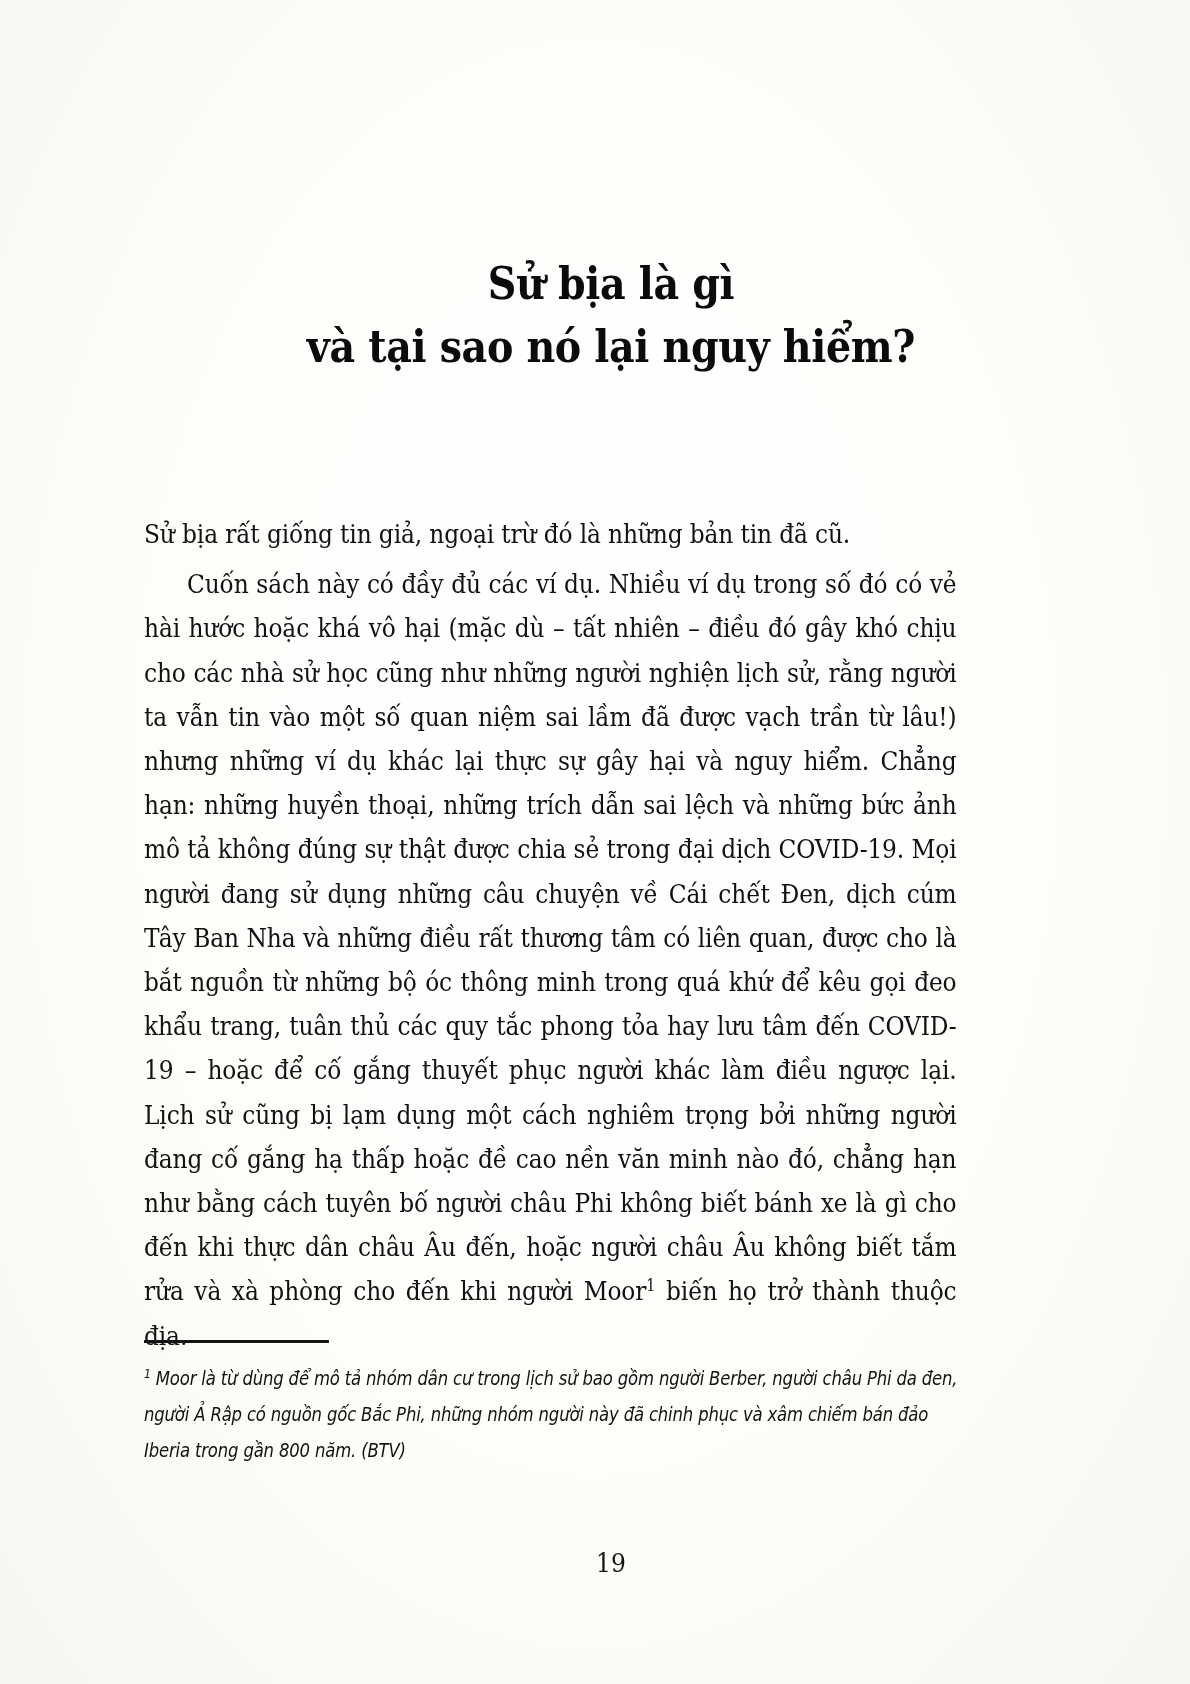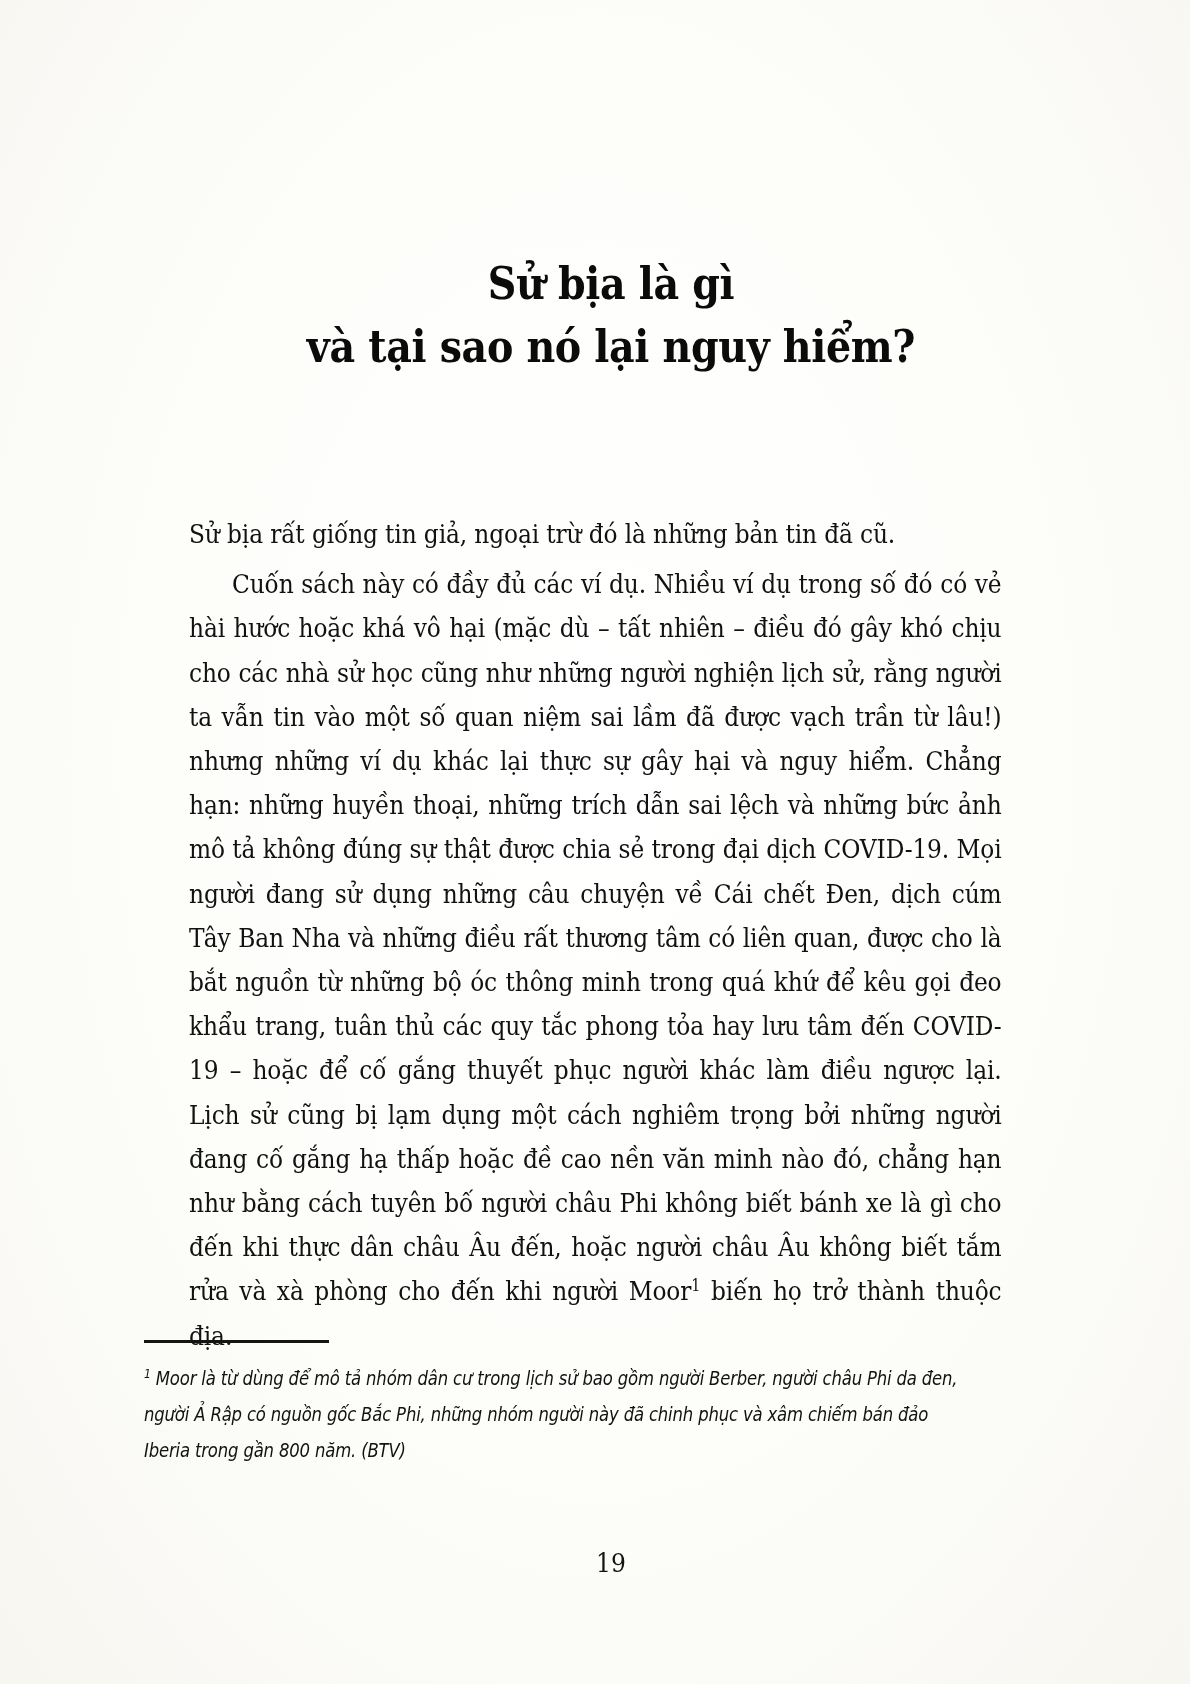--- a/index.html
+++ b/index.html
@@ -54,21 +54,20 @@
     transform-origin: center center;
     white-space: nowrap;
   }
 
   
   .body-block {
     position: absolute;
     left: 128px;
     top: 512px;
     width: 812px;
-    margin-left: 45px;
   }
 
   .body-para {
     font-family: "DejaVu Serif", "Liberation Serif", serif;
     font-size: 25.5px;
     line-height: 44.2px;
     color: #111111;
     text-align: justify;
     text-justify: inter-word;
     margin: 0;

